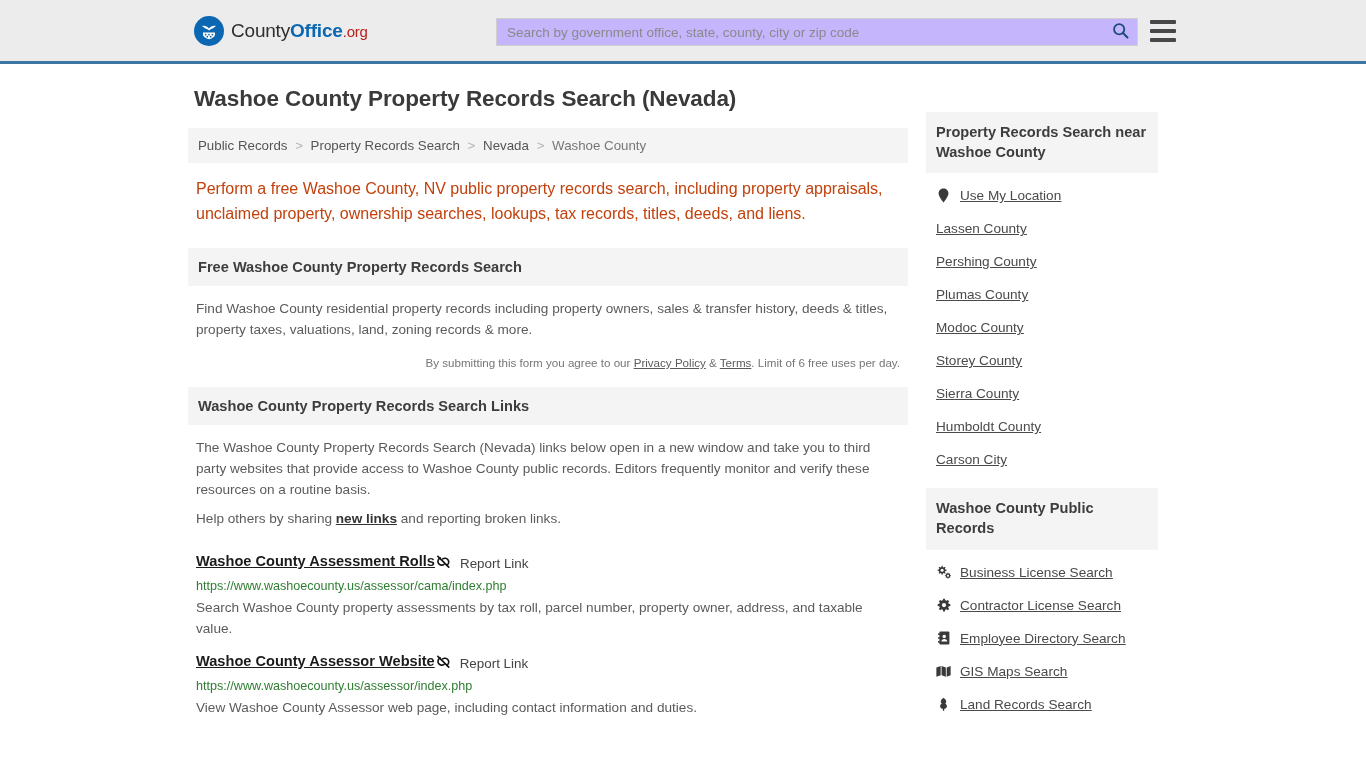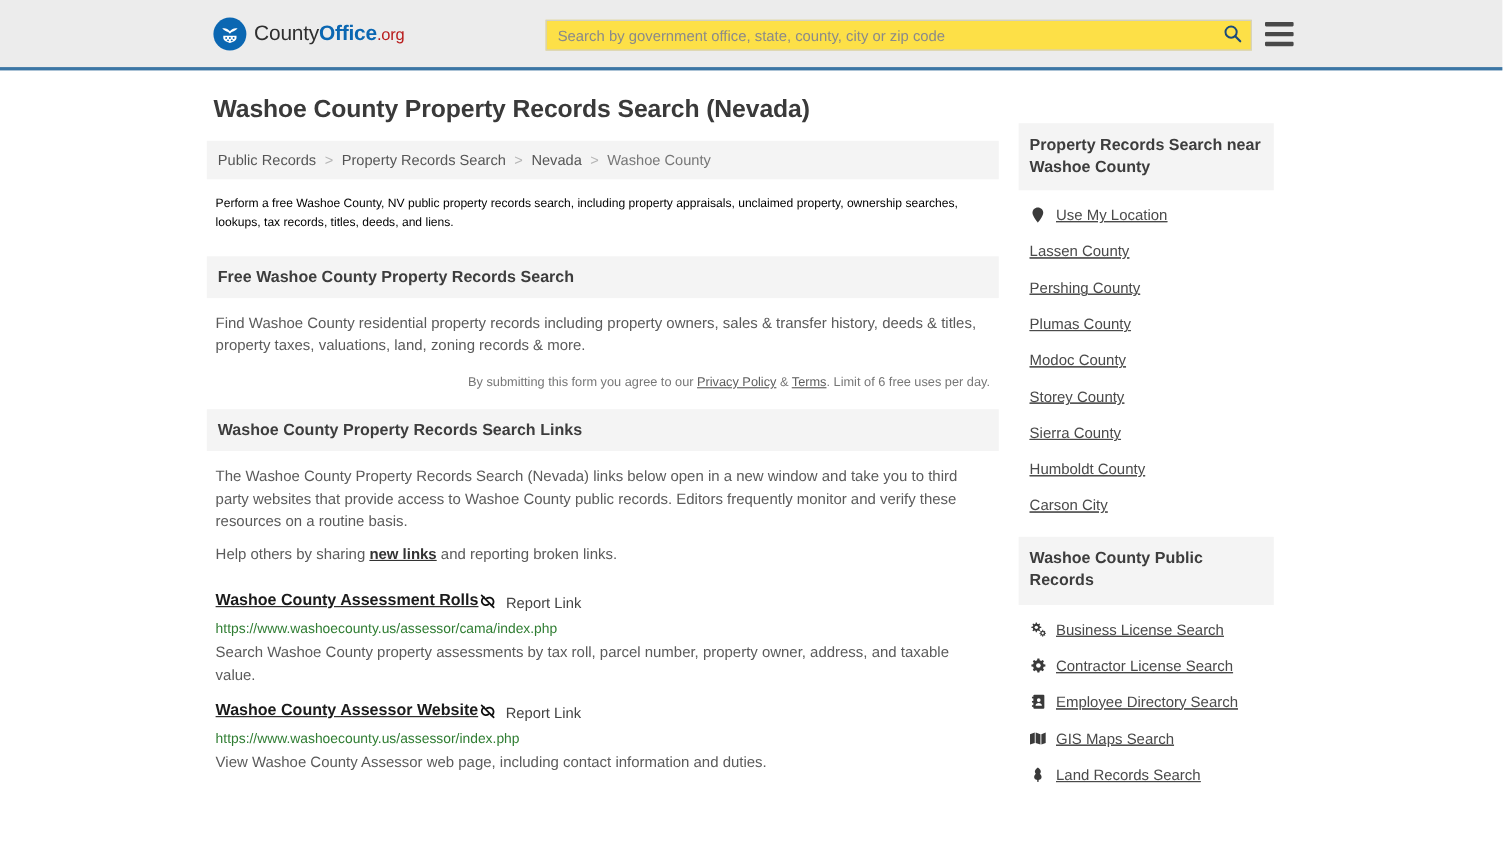--- a/index.html
+++ b/index.html
@@ -47,21 +47,21 @@
   .logo-text .c1 { color: #2f2f2f; }
   .logo-text .c2 { color: #0b67b2; font-weight: bold; text-align: center; }
   .logo-text .c3 { color: #b91c1c; font-size: 15px; }
 
   .header-search {
     position: absolute;
     left: 496px;
     top: 18px;
     width: 642px;
     height: 28px;
-    background: #fde047;
+    background: #c4b5fd;
     border: 1px solid #cfcfcf;
     display: flex;
     align-items: center;
   }
   .header-search input {
     flex: 1;
     border: 0;
     outline: none;
     height: 100%;
     padding: 0 10px;
@@ -122,23 +122,23 @@
     line-height: 1.3;
   }
   .breadcrumb a {
     color: #555;
     text-decoration: none;
   }
   .breadcrumb .sep { color: #b5b5b5; padding: 0 4px; }
   .breadcrumb .cur { color: #777; }
 
   .intro {
-    font-size: 11px;
+    font-size: 16px;
     line-height: 1.52;
-    color: #000000;
+    color: #c2410c;
     padding: 14px 8px 4px 8px;
   }
 
   .section-head {
     background: #f4f4f4;
     font-size: 14.6px;
     font-weight: bold;
     color: #3d3d3d;
     padding: 11px 10px;
     margin-top: 18px;

